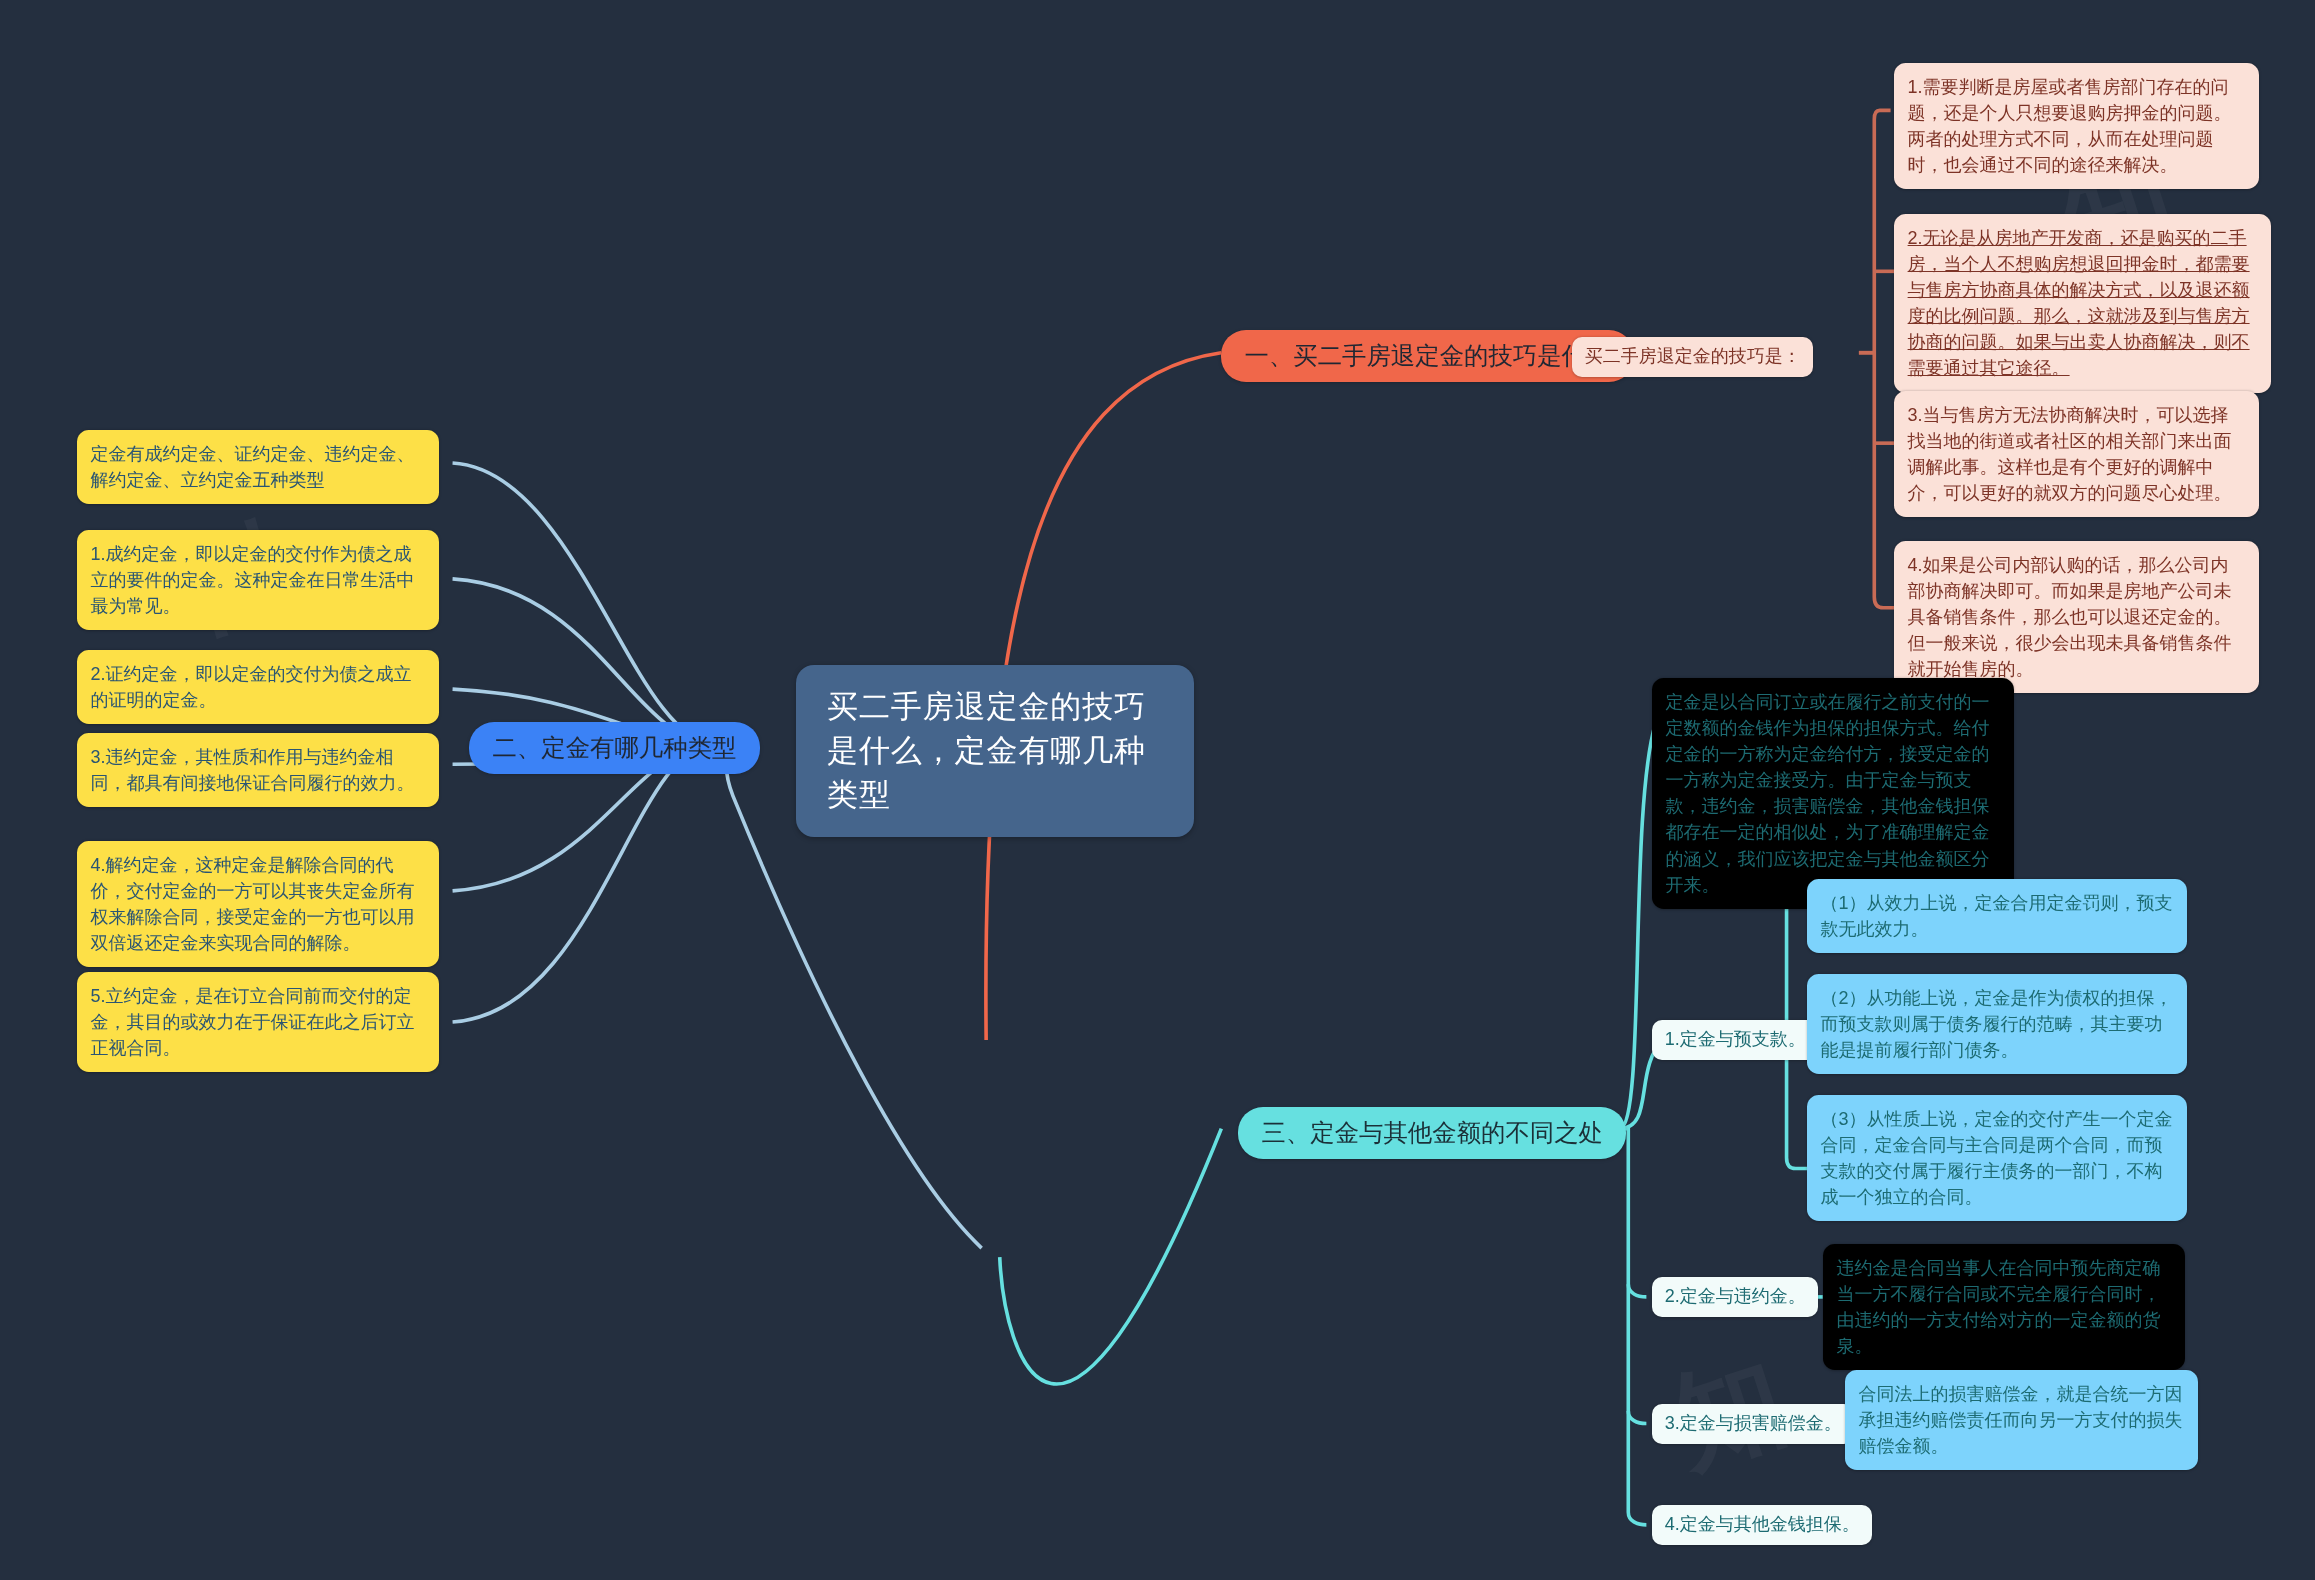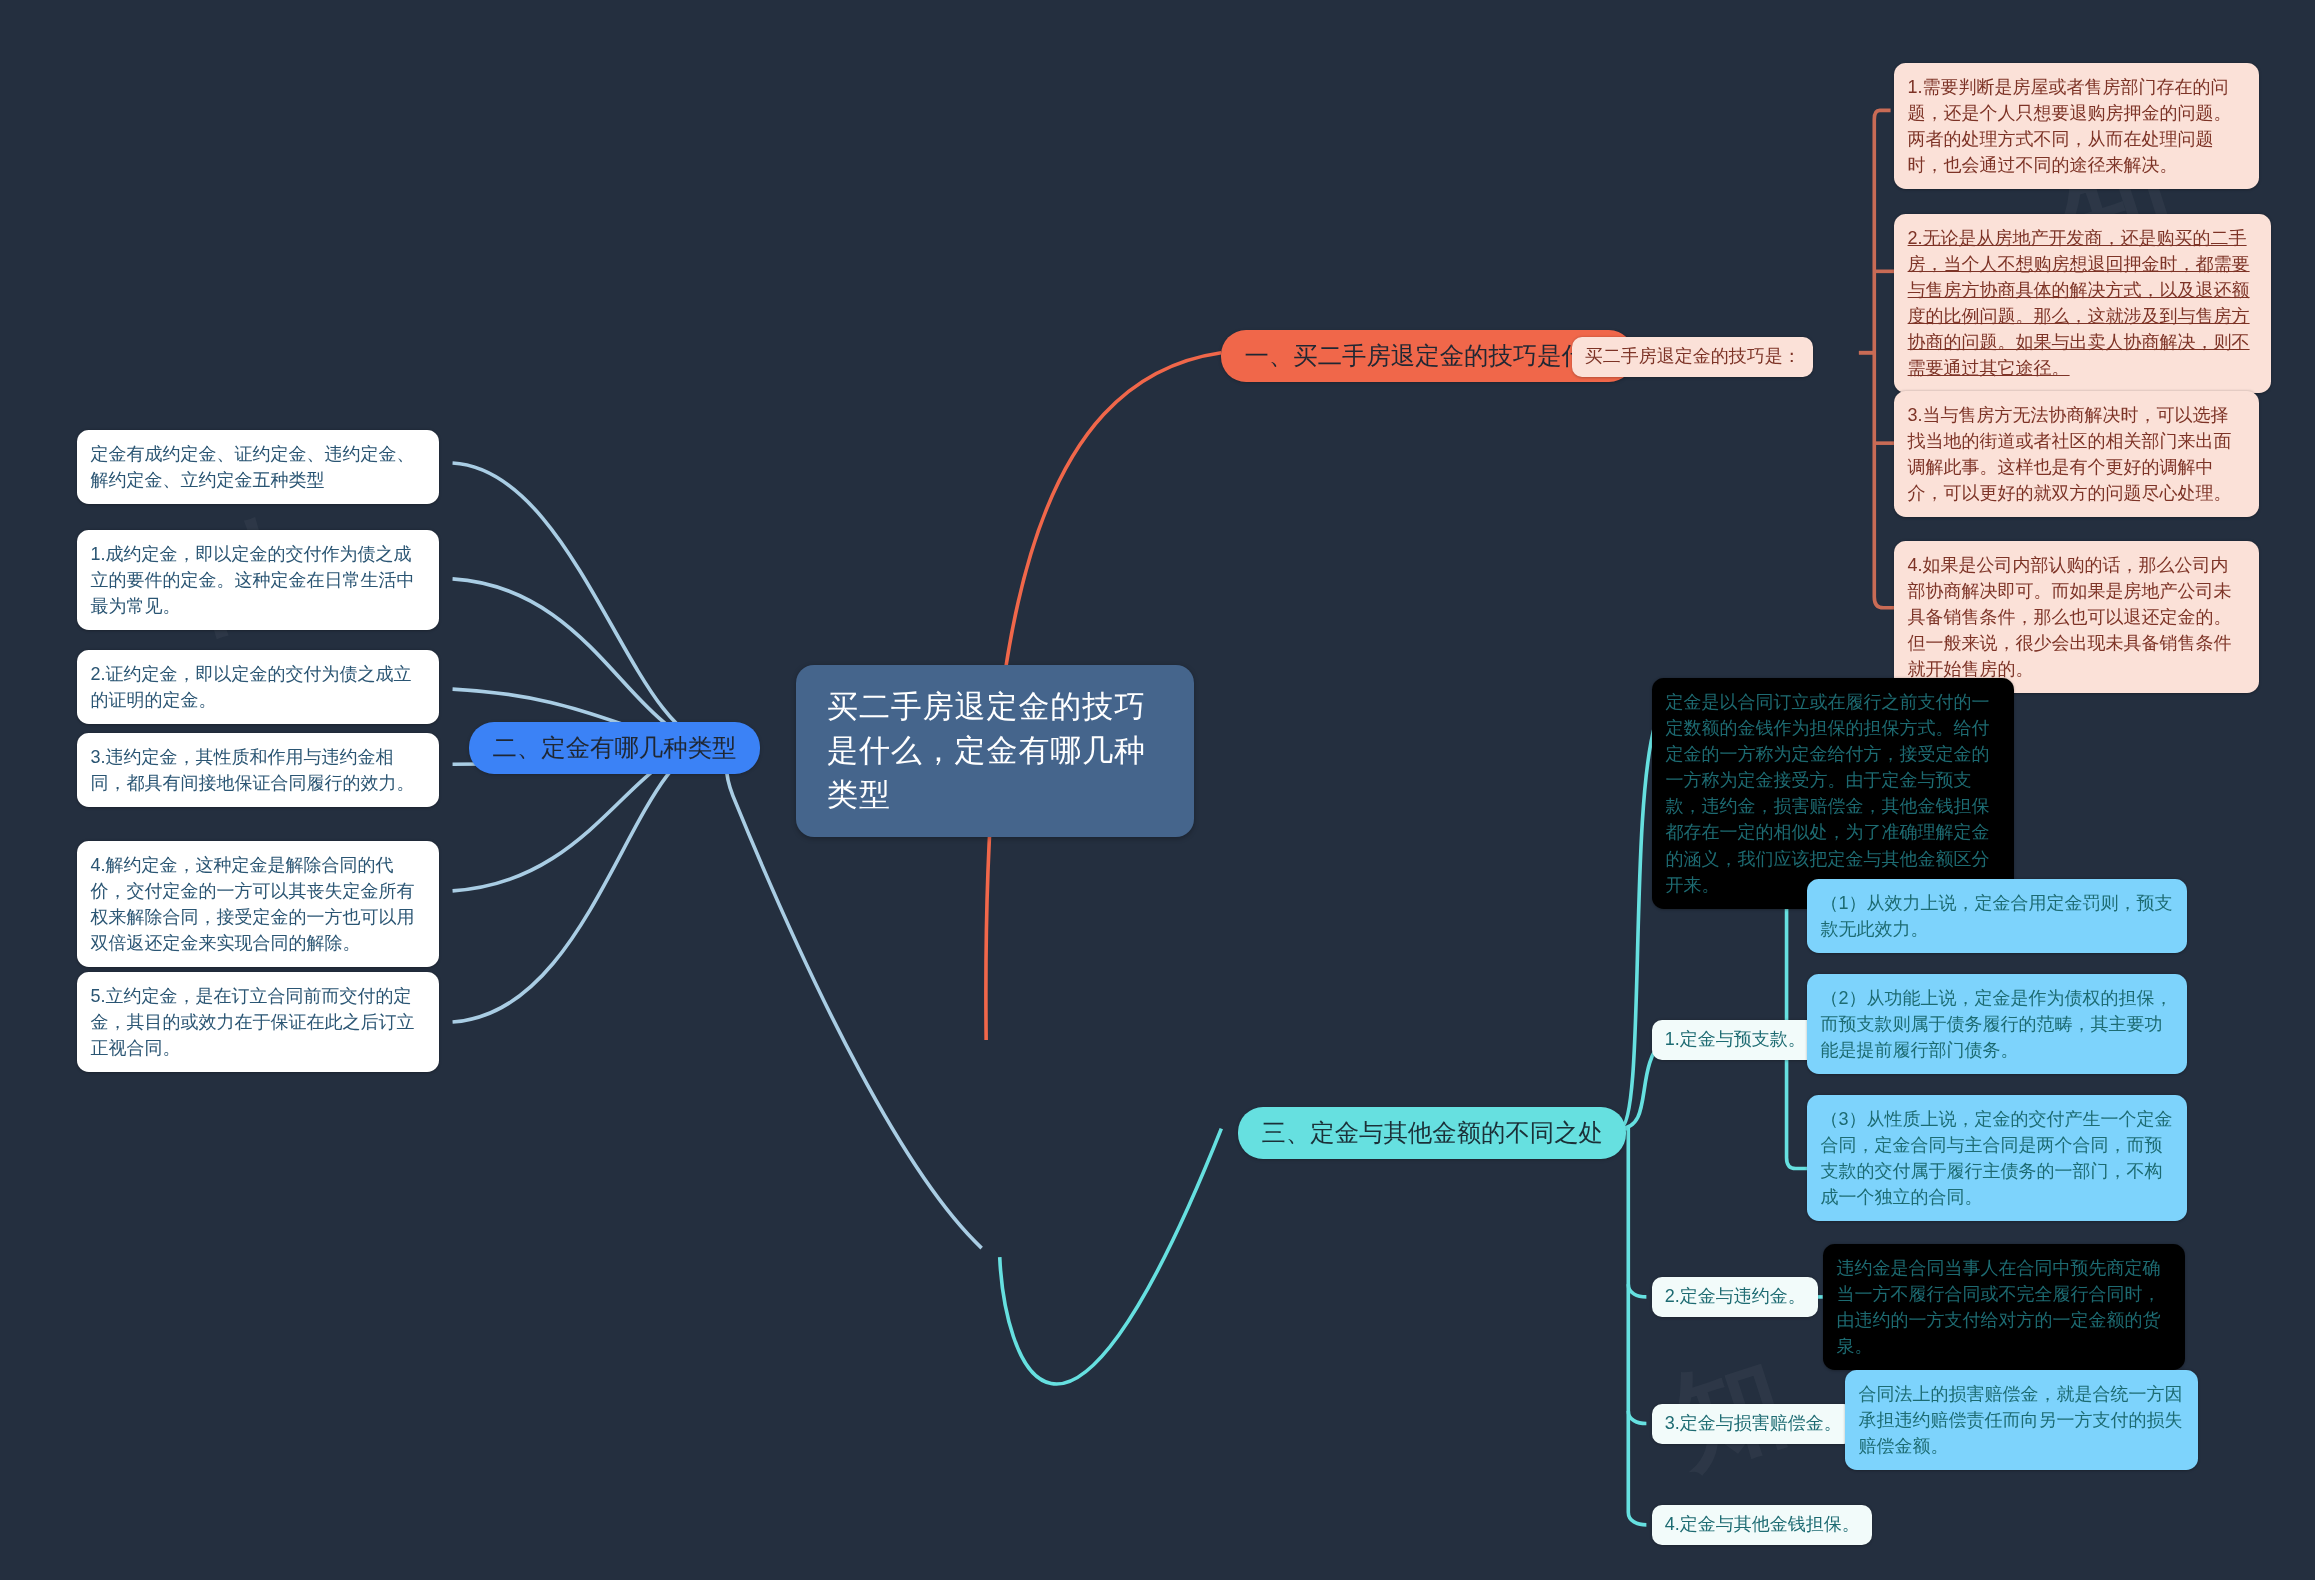--- a/index.html
+++ b/index.html
@@ -47,21 +47,21 @@
 
   
   .card{
     border-radius:11.8px;
     padding:11px 13.6px;
     font-size:18px;
     line-height:1.45;
     box-shadow:0 0.9px 2.7px rgba(0,0,0,.28);
   }
   .card.salmon{background:#fbe1d8;color:#7d3326;}
-  .card.ice   {background:#ffffff;color:#2a5573;}
+  .card.ice   {background:#fde047;color:#2a5573;}
   .card.mint  {background:#000000;color:#1d6b72;}
   .card.mintsm{background:#7dd3fc;color:#1d6b72;}
 
   .lbl{
     border-radius:10px;
     padding:8.1px 12.7px;
     font-size:18px;
     line-height:1.3;
     white-space:nowrap;
     box-shadow:0 0.9px 2.7px rgba(0,0,0,.25);

